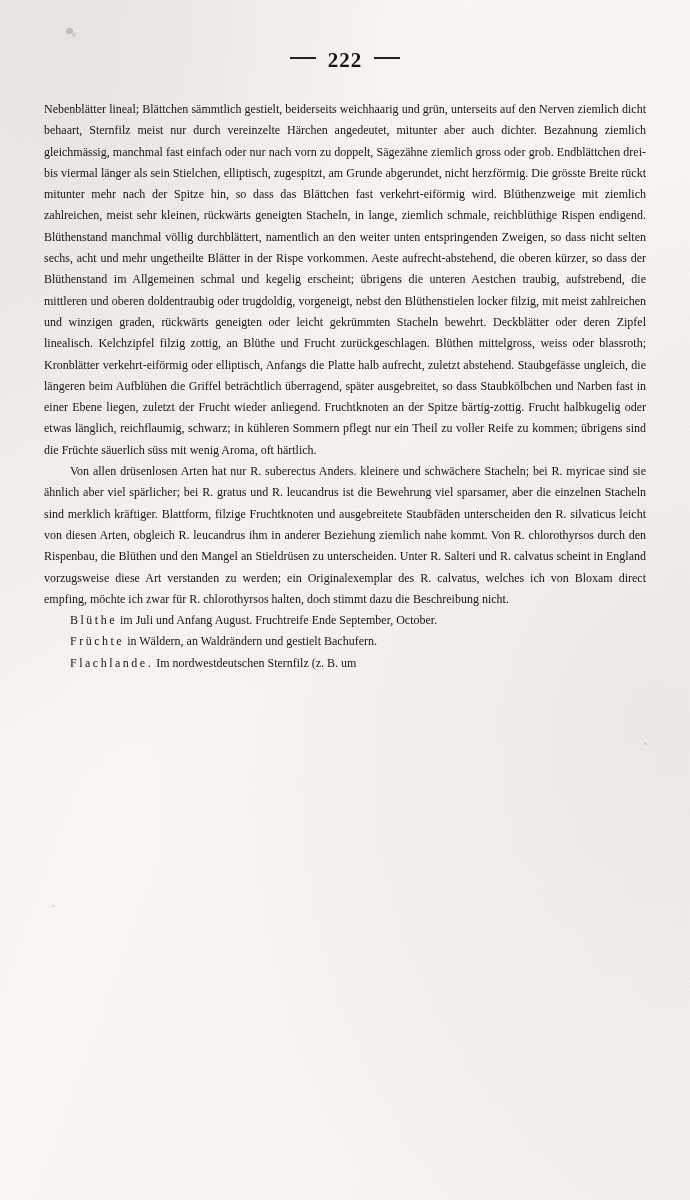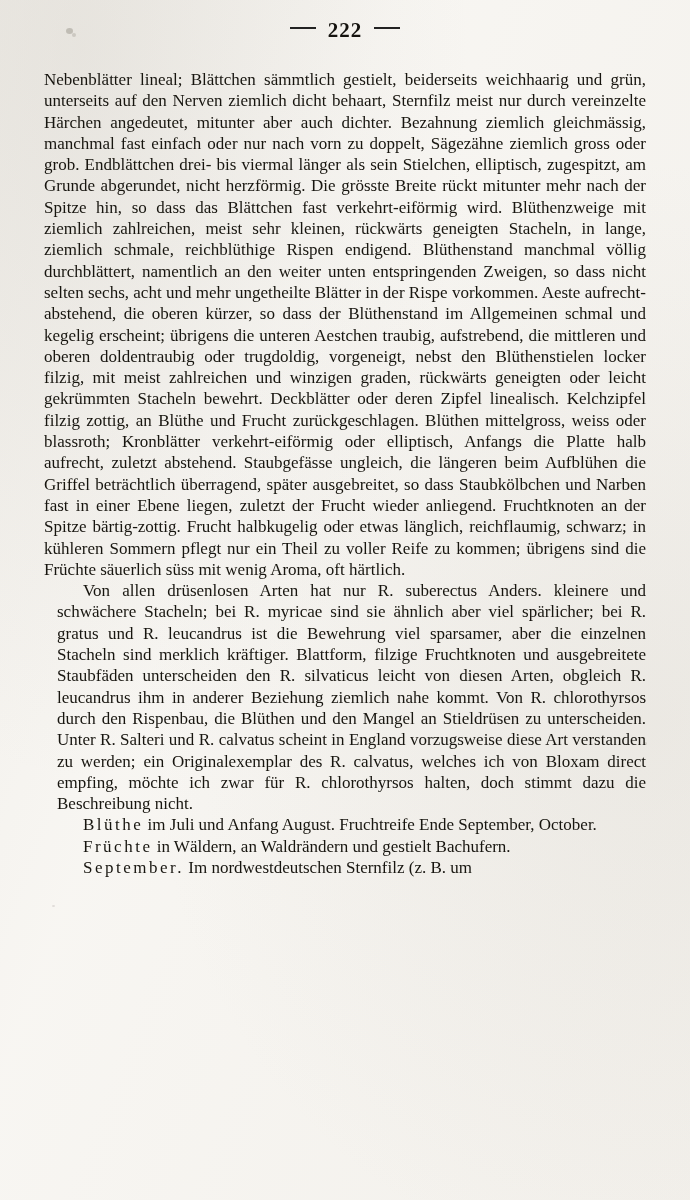--- a/index.html
+++ b/index.html
@@ -40,21 +40,21 @@
     pointer-events: none;
   }
   .speck.s1 { left: 66px;  top: 28px;  width: 7px;  height: 6px; opacity:.5; }
   .speck.s2 { left: 72px;  top: 33px;  width: 4px;  height: 4px; opacity:.35; }
   .speck.s3 { left: 644px; top: 742px; width: 3px;  height: 3px; opacity:.3; }
   .speck.s4 { left: 52px;  top: 905px; width: 3px;  height: 2px; opacity:.25; }
 
   .page-header {
     position: relative;
     text-align: center;
-    padding-top: 18px;
+    padding-top: 48px;
     font-size: 21px;
     letter-spacing: 1px;
     font-weight: 700;
     color: #15130f;
   }
   .page-header .rule {
     display: inline-block;
     width: 26px;
     border-top: 2px solid #222;
     vertical-align: middle;
@@ -63,34 +63,33 @@
     top: -4px;
   }
   .page-number {
     display: inline-block;
     font-weight: 700;
   }
 
   .text-block {
     position: relative;
     margin: 26px 44px 0 44px;
-    font-size: 17px;
+    font-size: 12px;
     line-height: 21.3px;
     text-align: justify;
     text-justify: inter-word;
     color: #17150f;
     -webkit-font-smoothing: none;
   }
   .text-block p {
     margin: 0;
     text-indent: 0;
   }
   .text-block p.indent {
     text-indent: 26px;
-    margin-left: 13px;
   }
   .sp {
     letter-spacing: 2.5px;
   }
 </style>
 </head>
 <body>
 
 <div class="page">
   <div class="speck s1"></div>
@@ -100,15 +99,15 @@
 
   <div class="page-header">
     <span class="rule"></span><span class="page-number">222</span><span class="rule"></span>
   </div>
 
   <div class="text-block">
     <p>Nebenblätter lineal; Blättchen sämmtlich gestielt, beiderseits weichhaarig und grün, unterseits auf den Nerven ziemlich dicht behaart, Sternfilz meist nur durch vereinzelte Härchen angedeutet, mitunter aber auch dichter. Bezahnung ziemlich gleichmässig, manchmal fast einfach oder nur nach vorn zu doppelt, Sägezähne ziemlich gross oder grob. Endblättchen drei- bis viermal länger als sein Stielchen, elliptisch, zugespitzt, am Grunde abgerundet, nicht herzförmig. Die grösste Breite rückt mitunter mehr nach der Spitze hin, so dass das Blättchen fast verkehrt-eiförmig wird. Blüthenzweige mit ziemlich zahlreichen, meist sehr kleinen, rückwärts geneigten Stacheln, in lange, ziemlich schmale, reichblüthige Rispen endigend. Blüthenstand manchmal völlig durchblättert, namentlich an den weiter unten entspringenden Zweigen, so dass nicht selten sechs, acht und mehr ungetheilte Blätter in der Rispe vorkommen. Aeste aufrecht-abstehend, die oberen kürzer, so dass der Blüthenstand im Allgemeinen schmal und kegelig erscheint; übrigens die unteren Aestchen traubig, aufstrebend, die mittleren und oberen doldentraubig oder trugdoldig, vorgeneigt, nebst den Blüthenstielen locker filzig, mit meist zahlreichen und winzigen graden, rückwärts geneigten oder leicht gekrümmten Stacheln bewehrt. Deckblätter oder deren Zipfel linealisch. Kelchzipfel filzig zottig, an Blüthe und Frucht zurückgeschlagen. Blüthen mittelgross, weiss oder blassroth; Kronblätter verkehrt-eiförmig oder elliptisch, Anfangs die Platte halb aufrecht, zuletzt abstehend. Staubgefässe ungleich, die längeren beim Aufblühen die Griffel beträchtlich überragend, später ausgebreitet, so dass Staubkölbchen und Narben fast in einer Ebene liegen, zuletzt der Frucht wieder anliegend. Fruchtknoten an der Spitze bärtig-zottig. Frucht halbkugelig oder etwas länglich, reichflaumig, schwarz; in kühleren Sommern pflegt nur ein Theil zu voller Reife zu kommen; übrigens sind die Früchte säuerlich süss mit wenig Aroma, oft härtlich.</p>
     <p class="indent">Von allen drüsenlosen Arten hat nur R. suberectus Anders. kleinere und schwächere Stacheln; bei R. myricae sind sie ähnlich aber viel spärlicher; bei R. gratus und R. leucandrus ist die Bewehrung viel sparsamer, aber die einzelnen Stacheln sind merklich kräftiger. Blattform, filzige Fruchtknoten und ausgebreitete Staubfäden unterscheiden den R. silvaticus leicht von diesen Arten, obgleich R. leucandrus ihm in anderer Beziehung ziemlich nahe kommt. Von R. chlorothyrsos durch den Rispenbau, die Blüthen und den Mangel an Stieldrüsen zu unterscheiden. Unter R. Salteri und R. calvatus scheint in England vorzugsweise diese Art verstanden zu werden; ein Originalexemplar des R. calvatus, welches ich von Bloxam direct empfing, möchte ich zwar für R. chlorothyrsos halten, doch stimmt dazu die Beschreibung nicht.</p>
     <p class="indent"><span class="sp">Blüthe</span><span> im Juli und Anfang August. Fruchtreife Ende September, October.</span></p>
     <p class="indent"><span class="sp">Früchte</span><span> in Wäldern, an Waldrändern und gestielt Bachufern.</span></p>
-    <p class="indent"><span class="sp">September.</span><span> Im nordwestdeutschen Sternfilz (z. B. um</span></p>
+    <p class="indent"><span class="sp">Flachlande.</span><span> Im nordwestdeutschen Sternfilz (z. B. um</span></p>
   </div>
 </div>
 
 </body></html>

